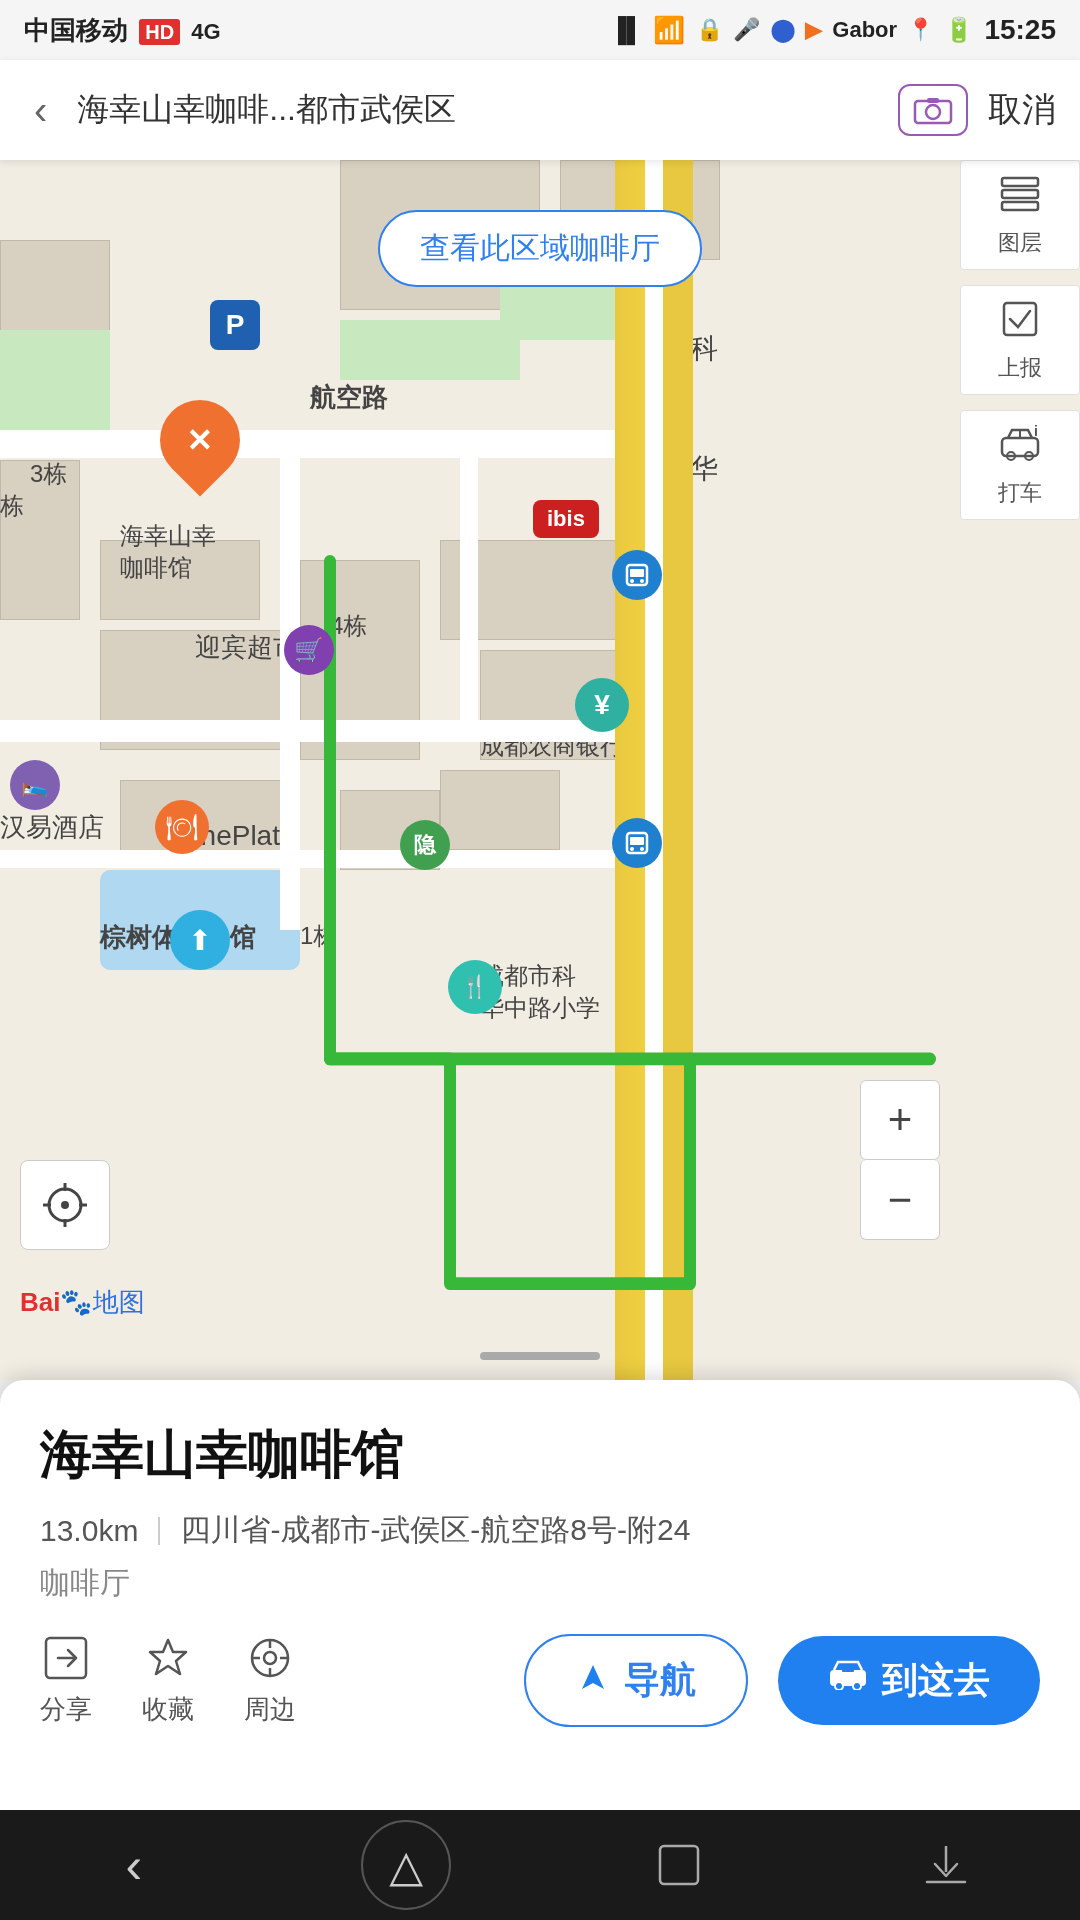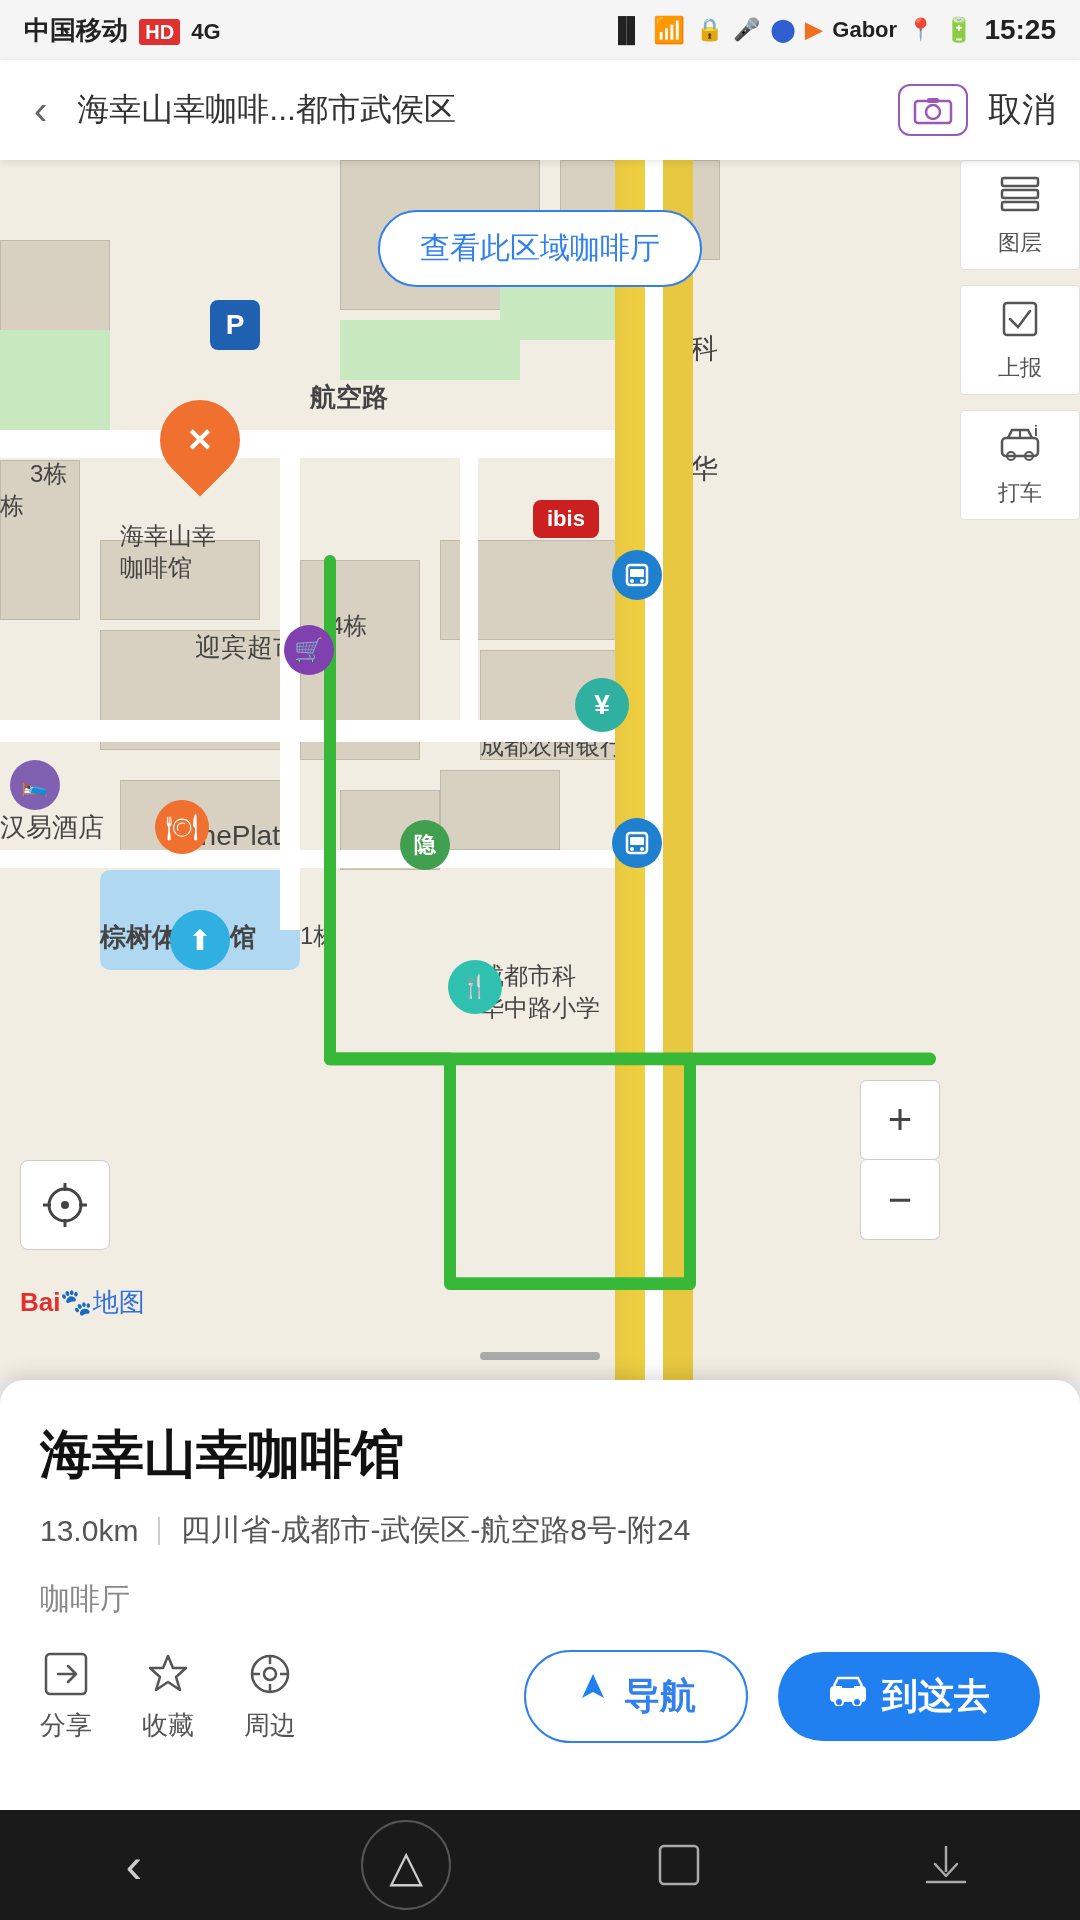--- a/index.html
+++ b/index.html
@@ -428,21 +428,21 @@
     .place-name {
       font-size: 52px;
       font-weight: 700;
       color: #111;
       margin-bottom: 20px;
     }
     .place-info-row {
       display: flex;
       align-items: center;
       gap: 20px;
-      margin-bottom: 28px;
+      margin-bottom: 12px;
     }
     .place-distance {
       font-size: 30px;
       color: #555;
       font-weight: 500;
     }
     .info-divider {
       width: 2px;
       height: 28px;
       background: #ccc;
@@ -476,21 +476,21 @@
     .action-label {
       font-size: 26px;
       color: #555;
     }
     .spacer { flex: 1; }
     .nav-btn {
       border: 2.5px solid #3080f0;
       border-radius: 50px;
       padding: 20px 50px;
       display: flex;
-      align-items: flex-start;
+      align-items: flex-end;
       gap: 14px;
       font-size: 36px;
       color: #3080f0;
       font-weight: 600;
       cursor: pointer;
       background: white;
     }
     .nav-btn-icon {
       font-size: 34px;
       color: #3080f0;

